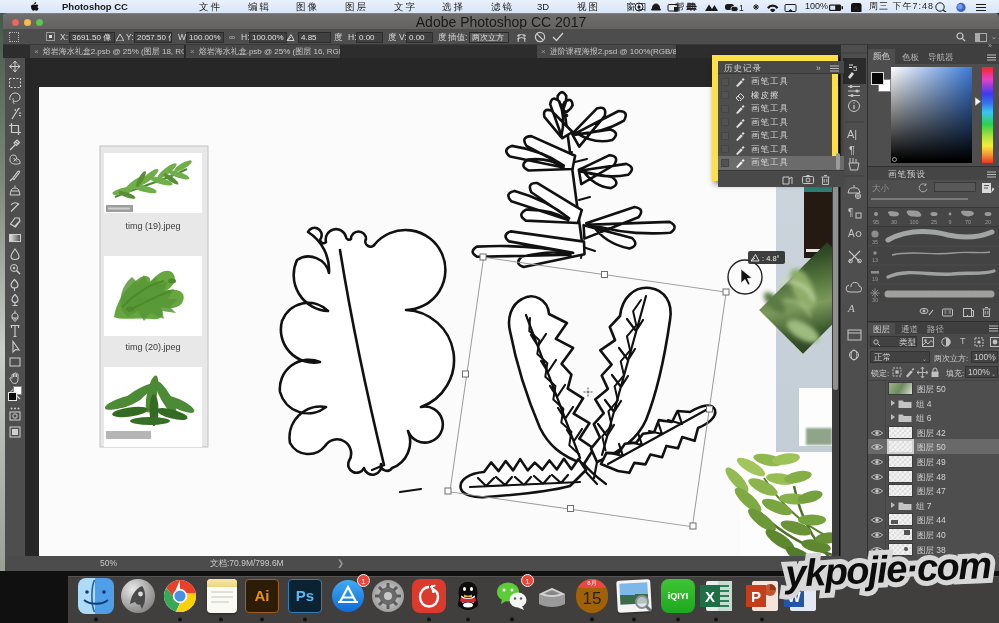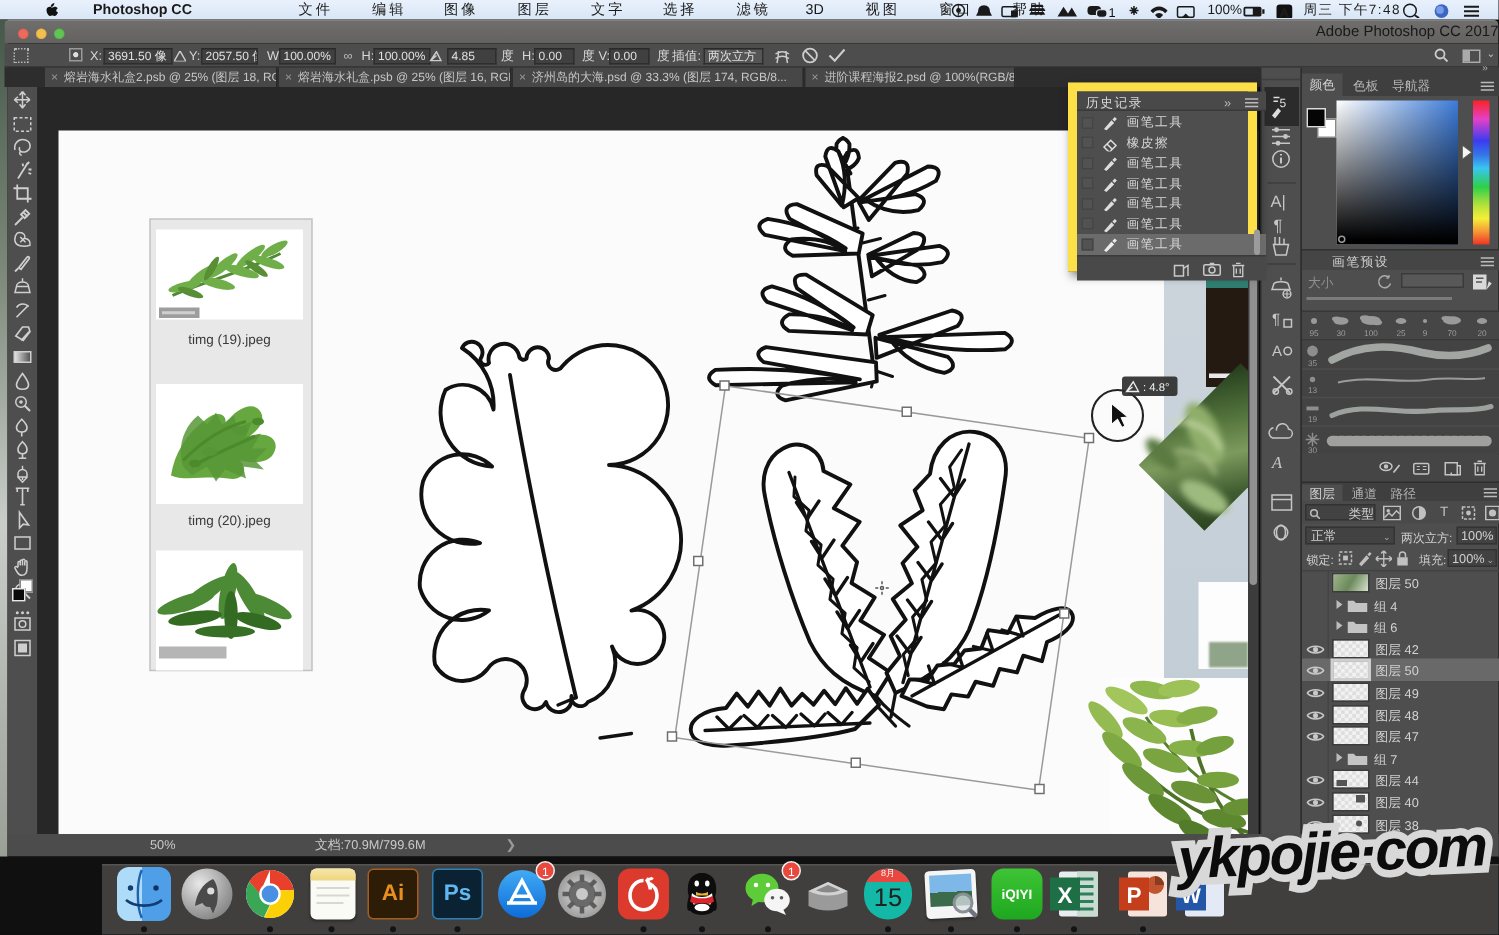--- a/index.html
+++ b/index.html
@@ -95,21 +95,21 @@
   <span class="abs" style="left:805px;font-size:9px">100%</span>
   <span class="abs cjk" style="left:869px;font-size:9px;letter-spacing:1px">周三 下午7:48</span>
 </div>
 
 <div class="abs" style="left:0;top:13px;width:5px;height:559px;background:linear-gradient(#45584a,#7c8879 30%,#c9cec9 60%,#9aa096)"></div>
 
 <div class="abs" style="left:3px;top:13px;width:996px;height:16px;background:linear-gradient(#6f6e6c,#636260);border-top:1px solid #81807e;border-radius:4px 4px 0 0">
   <div class="abs" style="left:9px;top:5px;width:7px;height:7px;border-radius:50%;background:#ed6a5e;box-shadow:inset 0 0 1px #b5473e"></div>
   <div class="abs" style="left:21px;top:5px;width:7px;height:7px;border-radius:50%;background:#f5bf4f;box-shadow:inset 0 0 1px #c09334"></div>
   <div class="abs" style="left:33px;top:5px;width:7px;height:7px;border-radius:50%;background:#61c555;box-shadow:inset 0 0 1px #3f9a34"></div>
-  <div style="text-align:right;font-size:10px;line-height:16px;color:#191919">Adobe Photoshop CC 2017</div>
+  <div style="text-align:center;font-size:14px;line-height:16px;color:#191919">Adobe Photoshop CC 2017</div>
 </div>
 
 <div class="abs" id="optbar" style="left:3px;top:29px;width:996px;height:16px;background:#4d4d4d;border-bottom:1px solid #383838;color:#d8d8d8;font-size:8.5px;line-height:16px">
   <div class="abs" style="left:6px;top:3px;width:10px;height:10px;border:1px dotted #b5b5b5"></div>
   <div class="abs" style="left:43px;top:3px;width:9px;height:9px;border:1px solid #9a9a9a;background:radial-gradient(circle 2px at 50% 50%,#ddd 0 1.5px,transparent 2px)"></div>
   <span class="abs" style="left:57px">X:</span>
   <div class="abs ob" style="left:66px;width:46px">3691.50 <span class="cjk" style="letter-spacing:0">像</span></div>
   <svg class="abs" style="left:113px;top:5px" width="8" height="7">
       <path d="M4 0 L8 7 L0 7 Z" fill="none" stroke="#ccc" stroke-width="1"></path>
     </svg>
@@ -149,21 +149,20 @@
     </svg>
   <div class="abs" style="left:972px;top:4px;width:12px;height:9px;border:1px solid #aaa">
       <div style="width:4px;height:7px;background:#aaa"></div>
     </div>
   <span class="abs" style="left:988px;color:#bbb;font-size:7px">⌄</span>
 </div>
 
 <div class="abs" id="tabbar" style="left:3px;top:45px;width:996px;height:13px;background:#2d2d2d;color:#c6c6c6;font-size:8px;line-height:13px">
   <div class="abs tb" style="left:27px;width:155px"><span class="x">×</span>熔岩海水礼盒2.psb @ 25% (图层 18, RGB/8...</div>
   <div class="abs tb" style="left:183px;width:155px"><span class="x">×</span>熔岩海水礼盒.psb @ 25% (图层 16, RGB/8...</div>
-  <div class="abs tb" style="left:339px;width:194px"><span class="x">×</span>济州岛的大海.psd @ 33.3% (图层 174, RGB/8...</div>
   <div class="abs tb" style="left:534px;width:140px"><span class="x">×</span>进阶课程海报2.psd @ 100%(RGB/8)...</div>
 </div>
 
 <div class="abs" id="toolbar" style="left:5px;top:58px;width:20px;height:498px;background:#4e4e4e">
 <svg width="20" height="498" style="position:absolute;left:0;top:0" stroke="#cfcfcf" fill="none" stroke-width="1">
  <g transform="translate(4,3)">
         <path d="M6 0 V11 M0.5 5.5 H11 M6 0 L4 2.5 M6 0 L8 2.5 M6 11 L4 8.5 M6 11 L8 8.5 M0.5 5.5 L3 3.5 M0.5 5.5 L3 7.5 M11 5.5 L8.5 3.5 M11 5.5 L8.5 7.5"></path>
       </g>
  <g transform="translate(4,19)">
         <rect x="0.5" y="1.5" width="11" height="9" stroke-dasharray="2 1.5"></rect>
@@ -972,21 +971,21 @@
         <circle cx="27" cy="20.5" r="1.2" fill="#5a5a5a"></circle>
       </svg><div class="badge">1</div></div>
 
   <div class="di" style="left:534px"><svg width="36" height="36">
         <path d="M5 16 L18 10 L31 16 L31 26 C23 30 13 30 5 26 Z" fill="#9a9a9a"></path>
         <path d="M5 16 L18 10 L31 16 C23 20 13 20 5 16 Z" fill="#d2d2d2"></path>
         <path d="M10 15.5 L18 12 L26 15.5 C21 17.5 15 17.5 10 15.5 Z" fill="#888"></path>
       </svg></div>
 
   <div class="di" style="left:574px">
-      <div style="position:absolute;inset:1px 2px;border-radius:16px;background:#14b8a6;overflow:hidden">
+      <div style="position:absolute;inset:1px 2px;border-radius:16px;background:#a16207;overflow:hidden">
         <div style="height:9px;background:#e8483f;color:#fff;font-size:6px;text-align:center;line-height:9px"><span class="cjk" style="letter-spacing:0">8月</span></div>
         <div style="font-size:17px;color:#222;text-align:center;line-height:22px;font-weight:300">15</div>
       </div>
     </div>
 
   <div class="di" style="left:616px">
       <div style="position:absolute;inset:2px 1px;border-radius:3px;background:#f5f5f5;box-shadow:0 1px 2px rgba(0,0,0,.4);transform:rotate(-3deg)">
         <div style="position:absolute;inset:3px 3px 8px 3px;background:linear-gradient(#7db8e8 0 55%,#3b6b4a 55%)"></div>
       </div>
       <svg class="abs" style="left:18px;top:16px" width="18" height="18">

